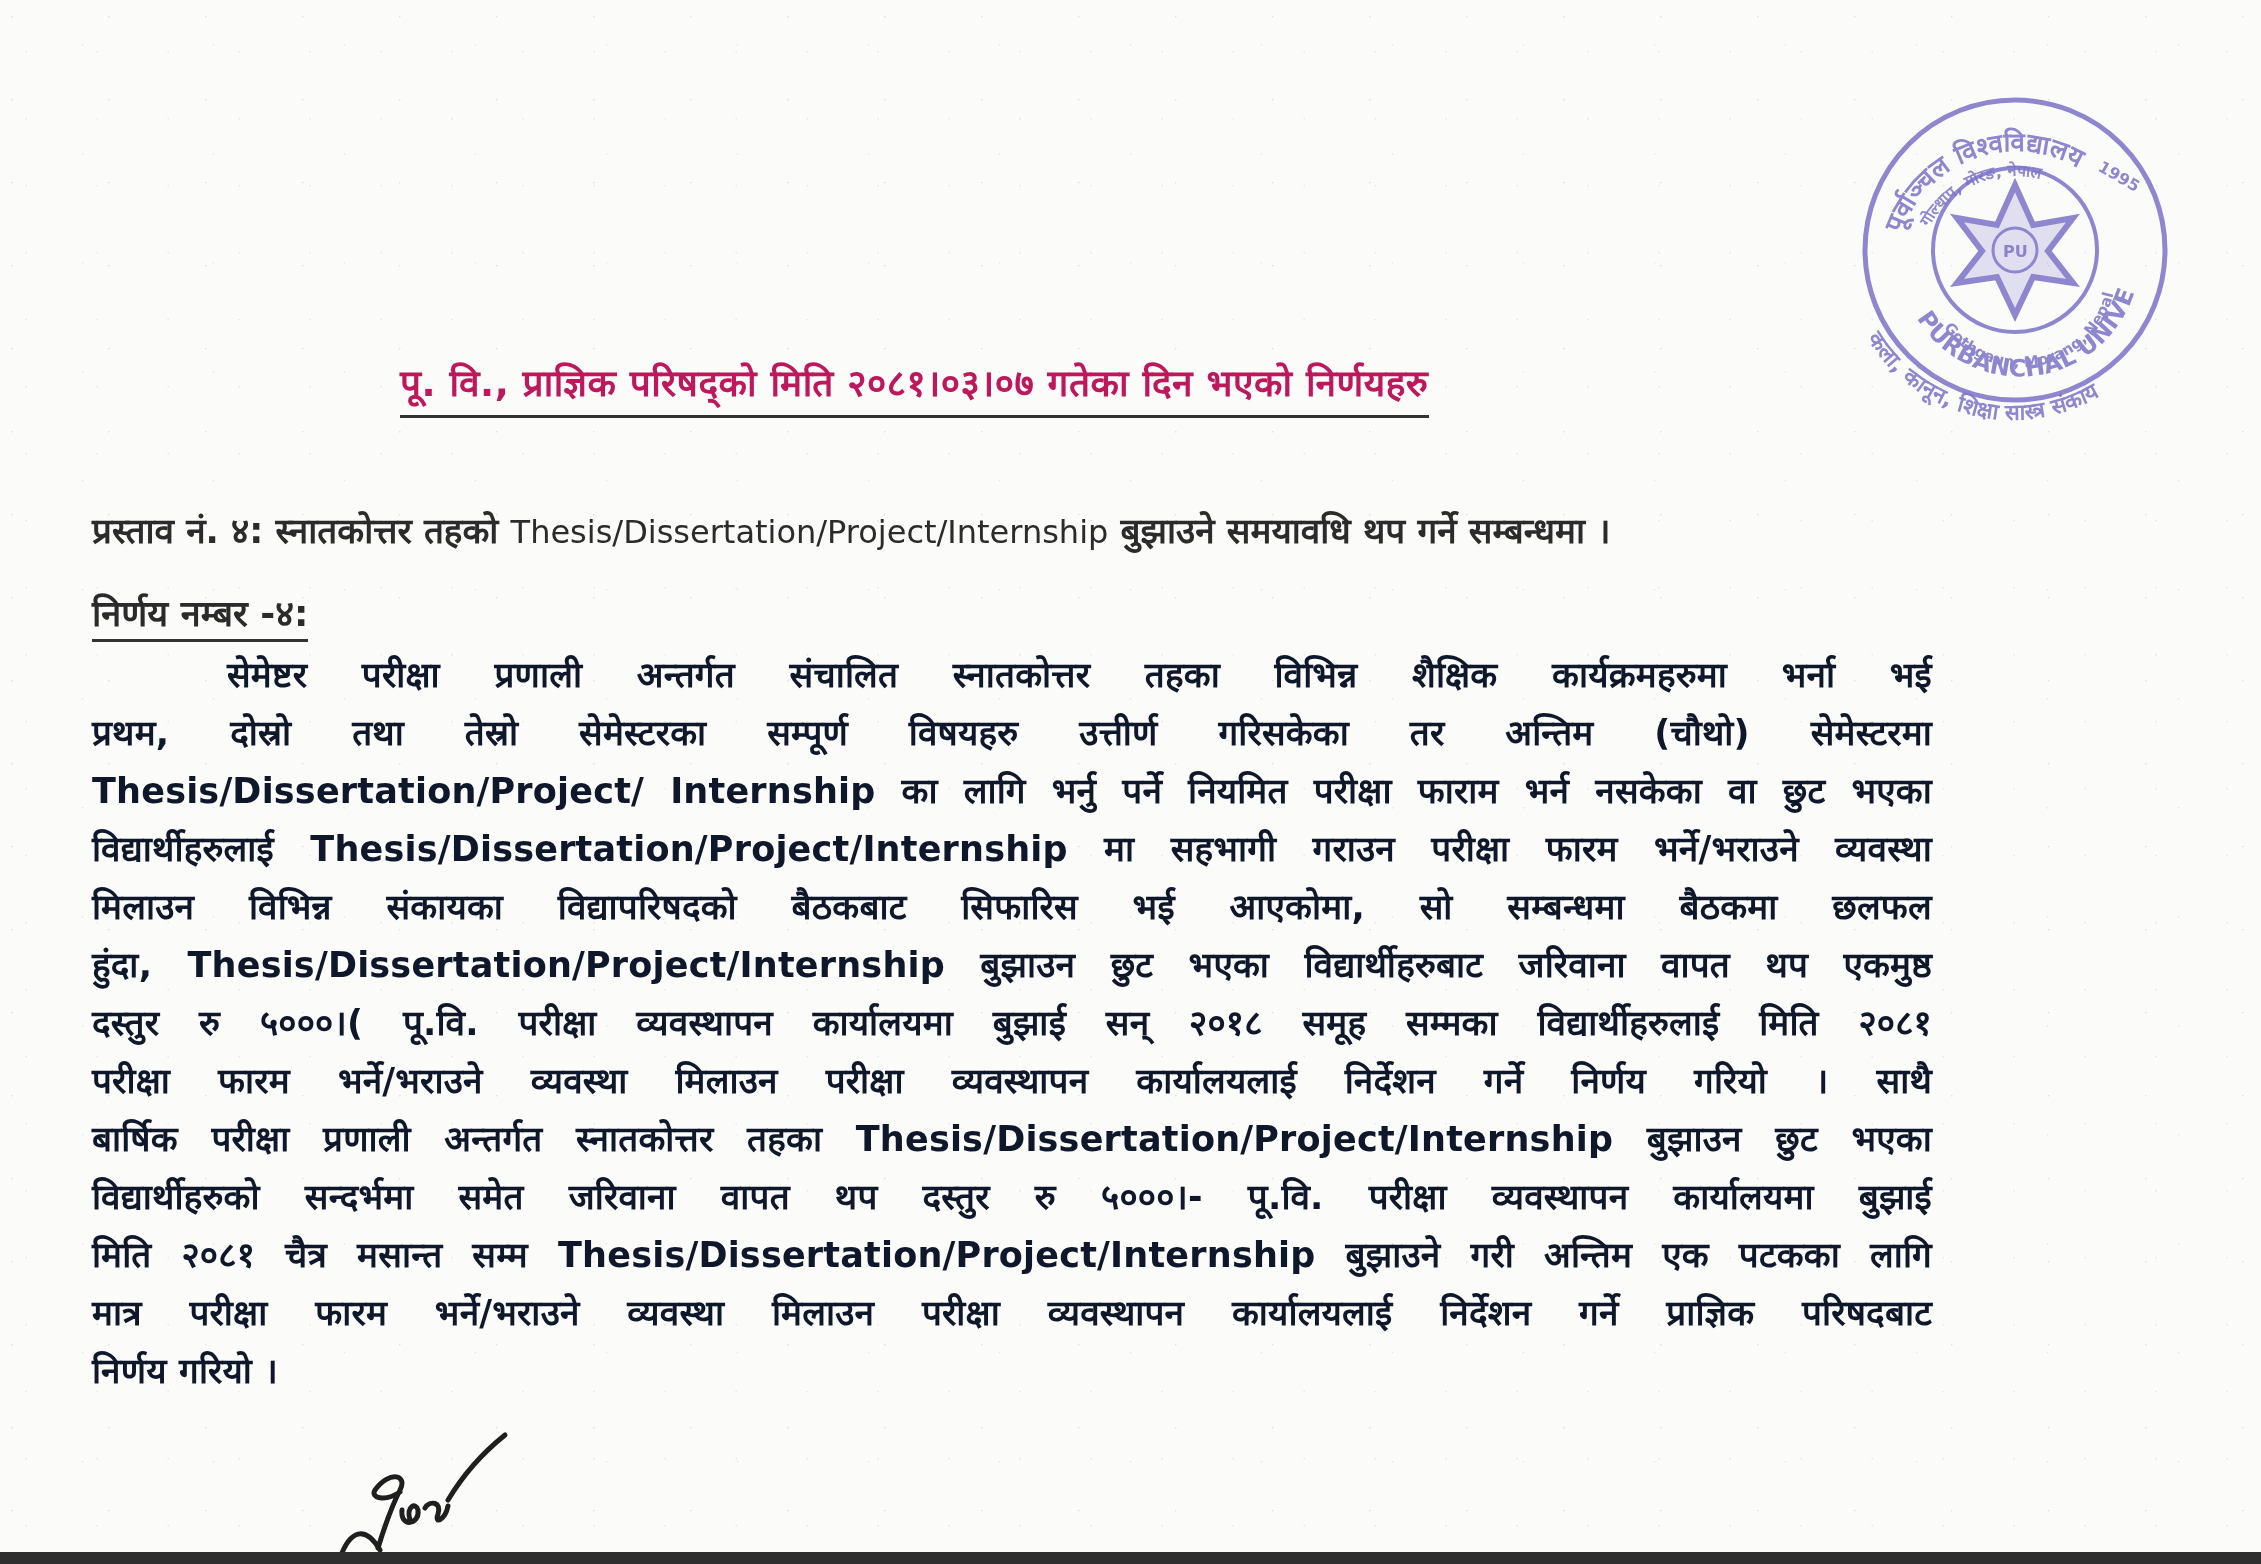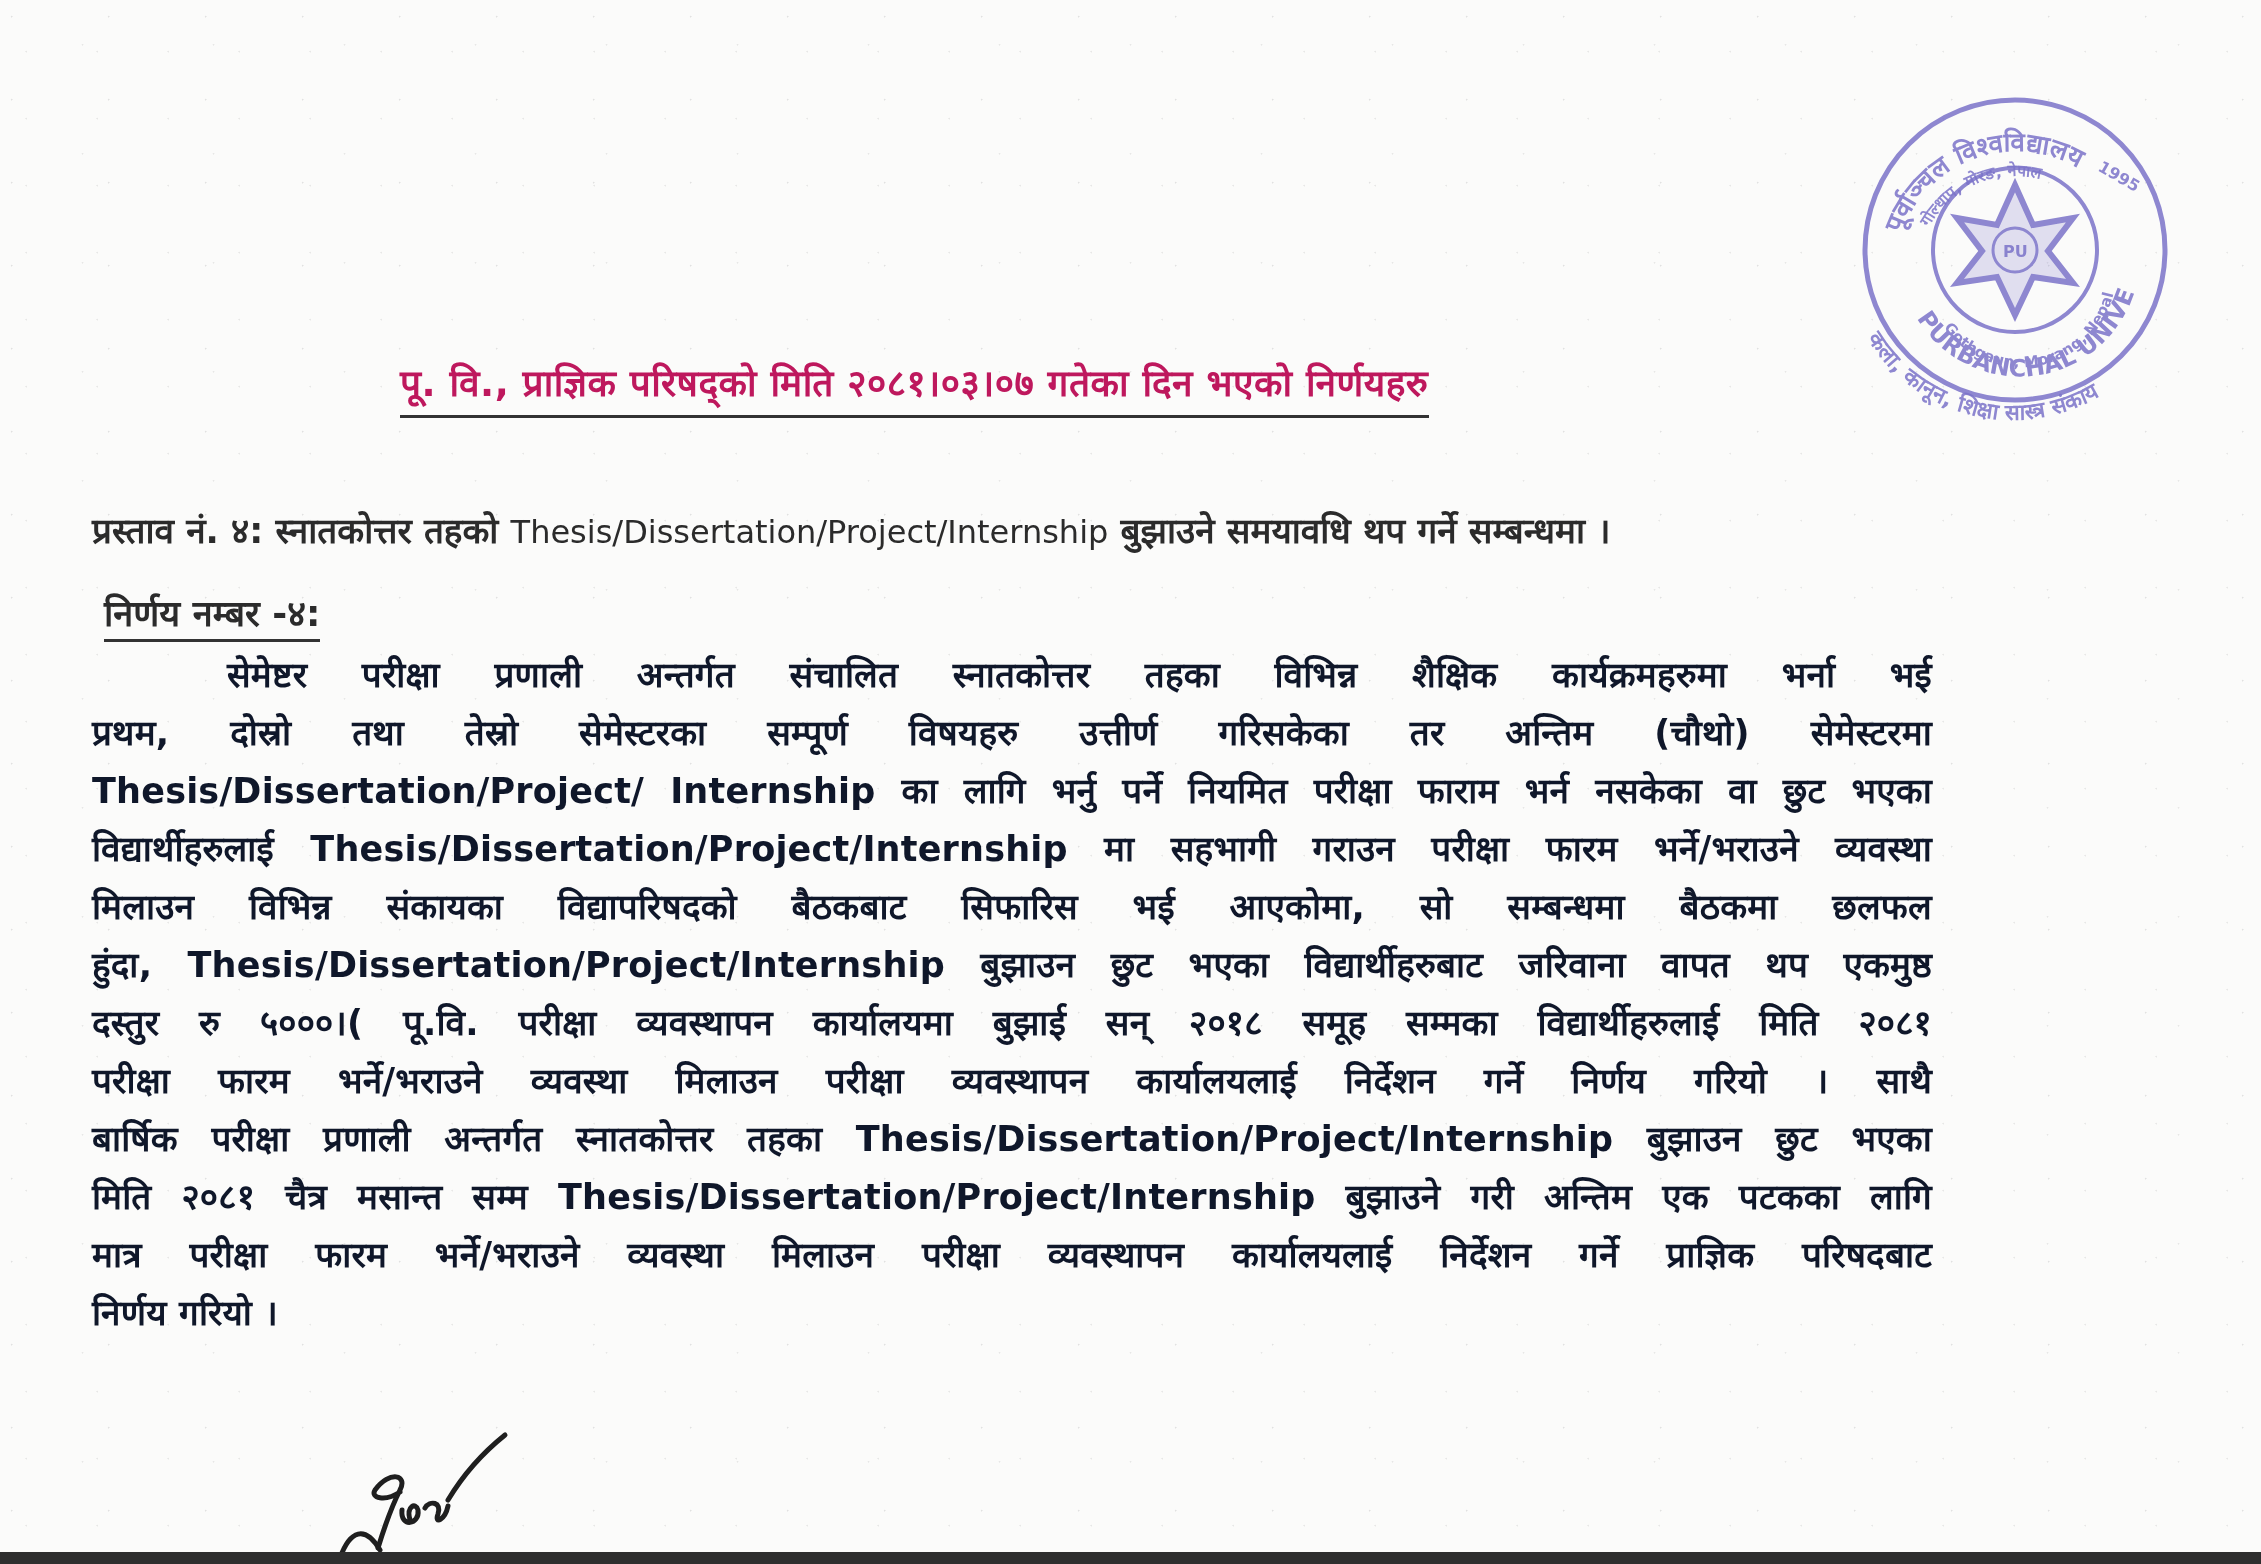--- a/index.html
+++ b/index.html
@@ -24,21 +24,21 @@
     border-bottom: 3px solid #333; padding-bottom: 8px;
   }
   .proposal {
     position: absolute; left: 92px; top: 506px; width: 2140px;
     font-size: 35px; font-weight: bold; white-space: nowrap; color: #2b2b2b;
   }
   .proposal .en, .para .en { font-weight: normal; font-size: 32px; }
   .decision-heading {
     position: absolute; left: 92px; top: 588px;
     font-size: 36px; font-weight: bold; color: #2b2b2b;
-    border-bottom: 3px solid #333; padding-bottom: 2px; margin-left: 12px;
+    border-bottom: 3px solid #333; padding-bottom: 2px;
   }
   .para {
     position: absolute; left: 92px; top: 646px; width: 1840px;
   }
   .line {
     height: 58px; line-height: 58px;
     font-size: 35px; font-weight: bold; color: #0f172a;
     white-space: nowrap; text-align: justify; text-align-last: justify;
     letter-spacing: 0.2px;
   }
@@ -98,20 +98,21 @@
 <div class="para">
   <div class="line first">सेमेष्टर परीक्षा प्रणाली अन्तर्गत संचालित स्नातकोत्तर तहका विभिन्न शैक्षिक कार्यक्रमहरुमा भर्ना भई</div>
   <div class="line">प्रथम, दोस्रो तथा तेस्रो सेमेस्टरका सम्पूर्ण विषयहरु उत्तीर्ण गरिसकेका तर अन्तिम (चौथो) सेमेस्टरमा</div>
   <div class="line">Thesis/Dissertation/Project/ Internship का लागि भर्नु पर्ने नियमित परीक्षा फाराम भर्न नसकेका वा छुट भएका</div>
   <div class="line">विद्यार्थीहरुलाई Thesis/Dissertation/Project/Internship मा सहभागी गराउन परीक्षा फारम भर्ने/भराउने व्यवस्था</div>
   <div class="line">मिलाउन विभिन्न संकायका विद्यापरिषदको बैठकबाट सिफारिस भई आएकोमा, सो सम्बन्धमा बैठकमा छलफल</div>
   <div class="line">हुंदा, Thesis/Dissertation/Project/Internship बुझाउन छुट भएका विद्यार्थीहरुबाट जरिवाना वापत थप एकमुष्ठ</div>
   <div class="line">दस्तुर रु ५०००।( पू.वि. परीक्षा व्यवस्थापन कार्यालयमा बुझाई सन् २०१८ समूह सम्मका विद्यार्थीहरुलाई मिति २०८१</div>
   <div class="line">परीक्षा फारम भर्ने/भराउने व्यवस्था मिलाउन परीक्षा व्यवस्थापन कार्यालयलाई निर्देशन गर्ने निर्णय गरियो । साथै</div>
   <div class="line">बार्षिक परीक्षा प्रणाली अन्तर्गत स्नातकोत्तर तहका Thesis/Dissertation/Project/Internship बुझाउन छुट भएका</div>
+  <div class="line">विद्यार्थीहरुको सन्दर्भमा समेत जरिवाना वापत थप दस्तुर रु ५०००।- पू.वि. परीक्षा व्यवस्थापन कार्यालयमा बुझाई</div>
   <div class="line">मिति २०८१ चैत्र मसान्त सम्म Thesis/Dissertation/Project/Internship बुझाउने गरी अन्तिम एक पटकका लागि</div>
   <div class="line">मात्र परीक्षा फारम भर्ने/भराउने व्यवस्था मिलाउन परीक्षा व्यवस्थापन कार्यालयलाई निर्देशन गर्ने प्राज्ञिक परिषदबाट</div>
   <div class="line last">निर्णय गरियो ।</div>
 </div>
 
 <svg class="signature" viewBox="0 0 200 130">
   <g fill="none" stroke="#1f1f1f" stroke-width="5" stroke-linecap="round" stroke-linejoin="round">
     <path d="M 10,128 C 20,100 35,95 50,120"></path>
     <path d="M 48,118 C 55,95 65,70 70,60 C 78,45 60,40 45,60 C 40,68 55,72 70,62"></path>
     <path d="M 72,80 C 70,98 90,95 88,80 C 86,72 76,76 80,90"></path>

